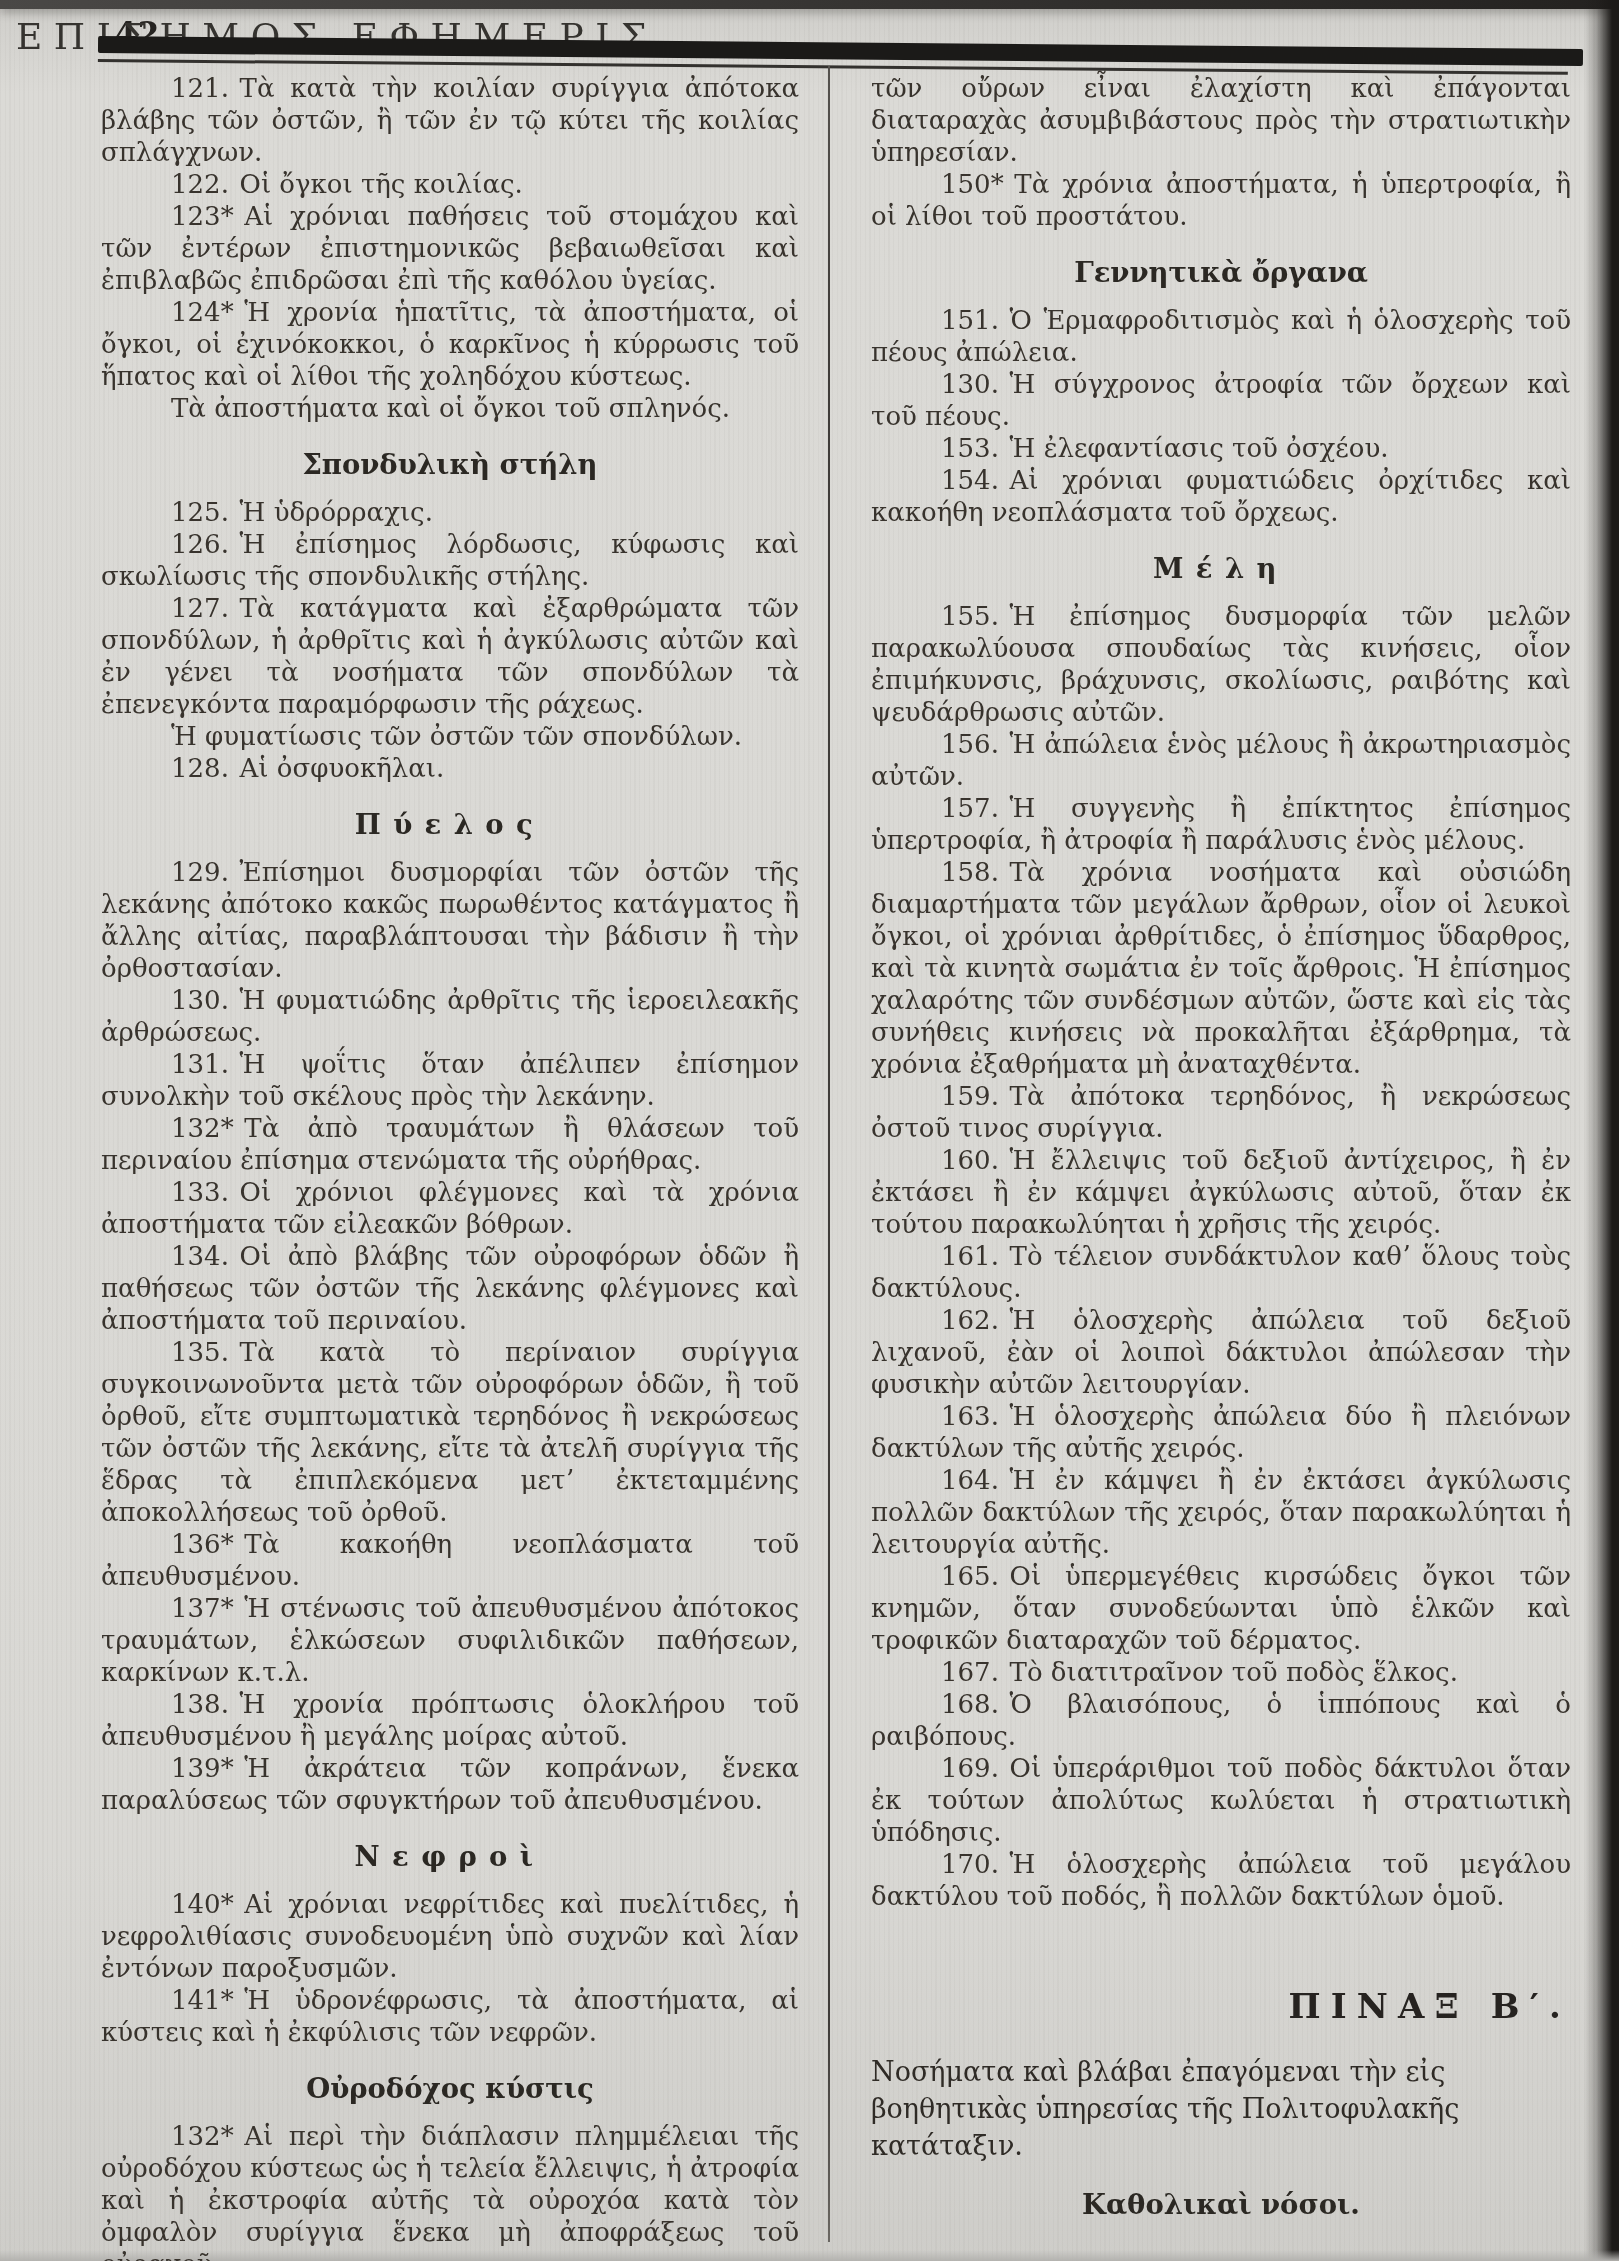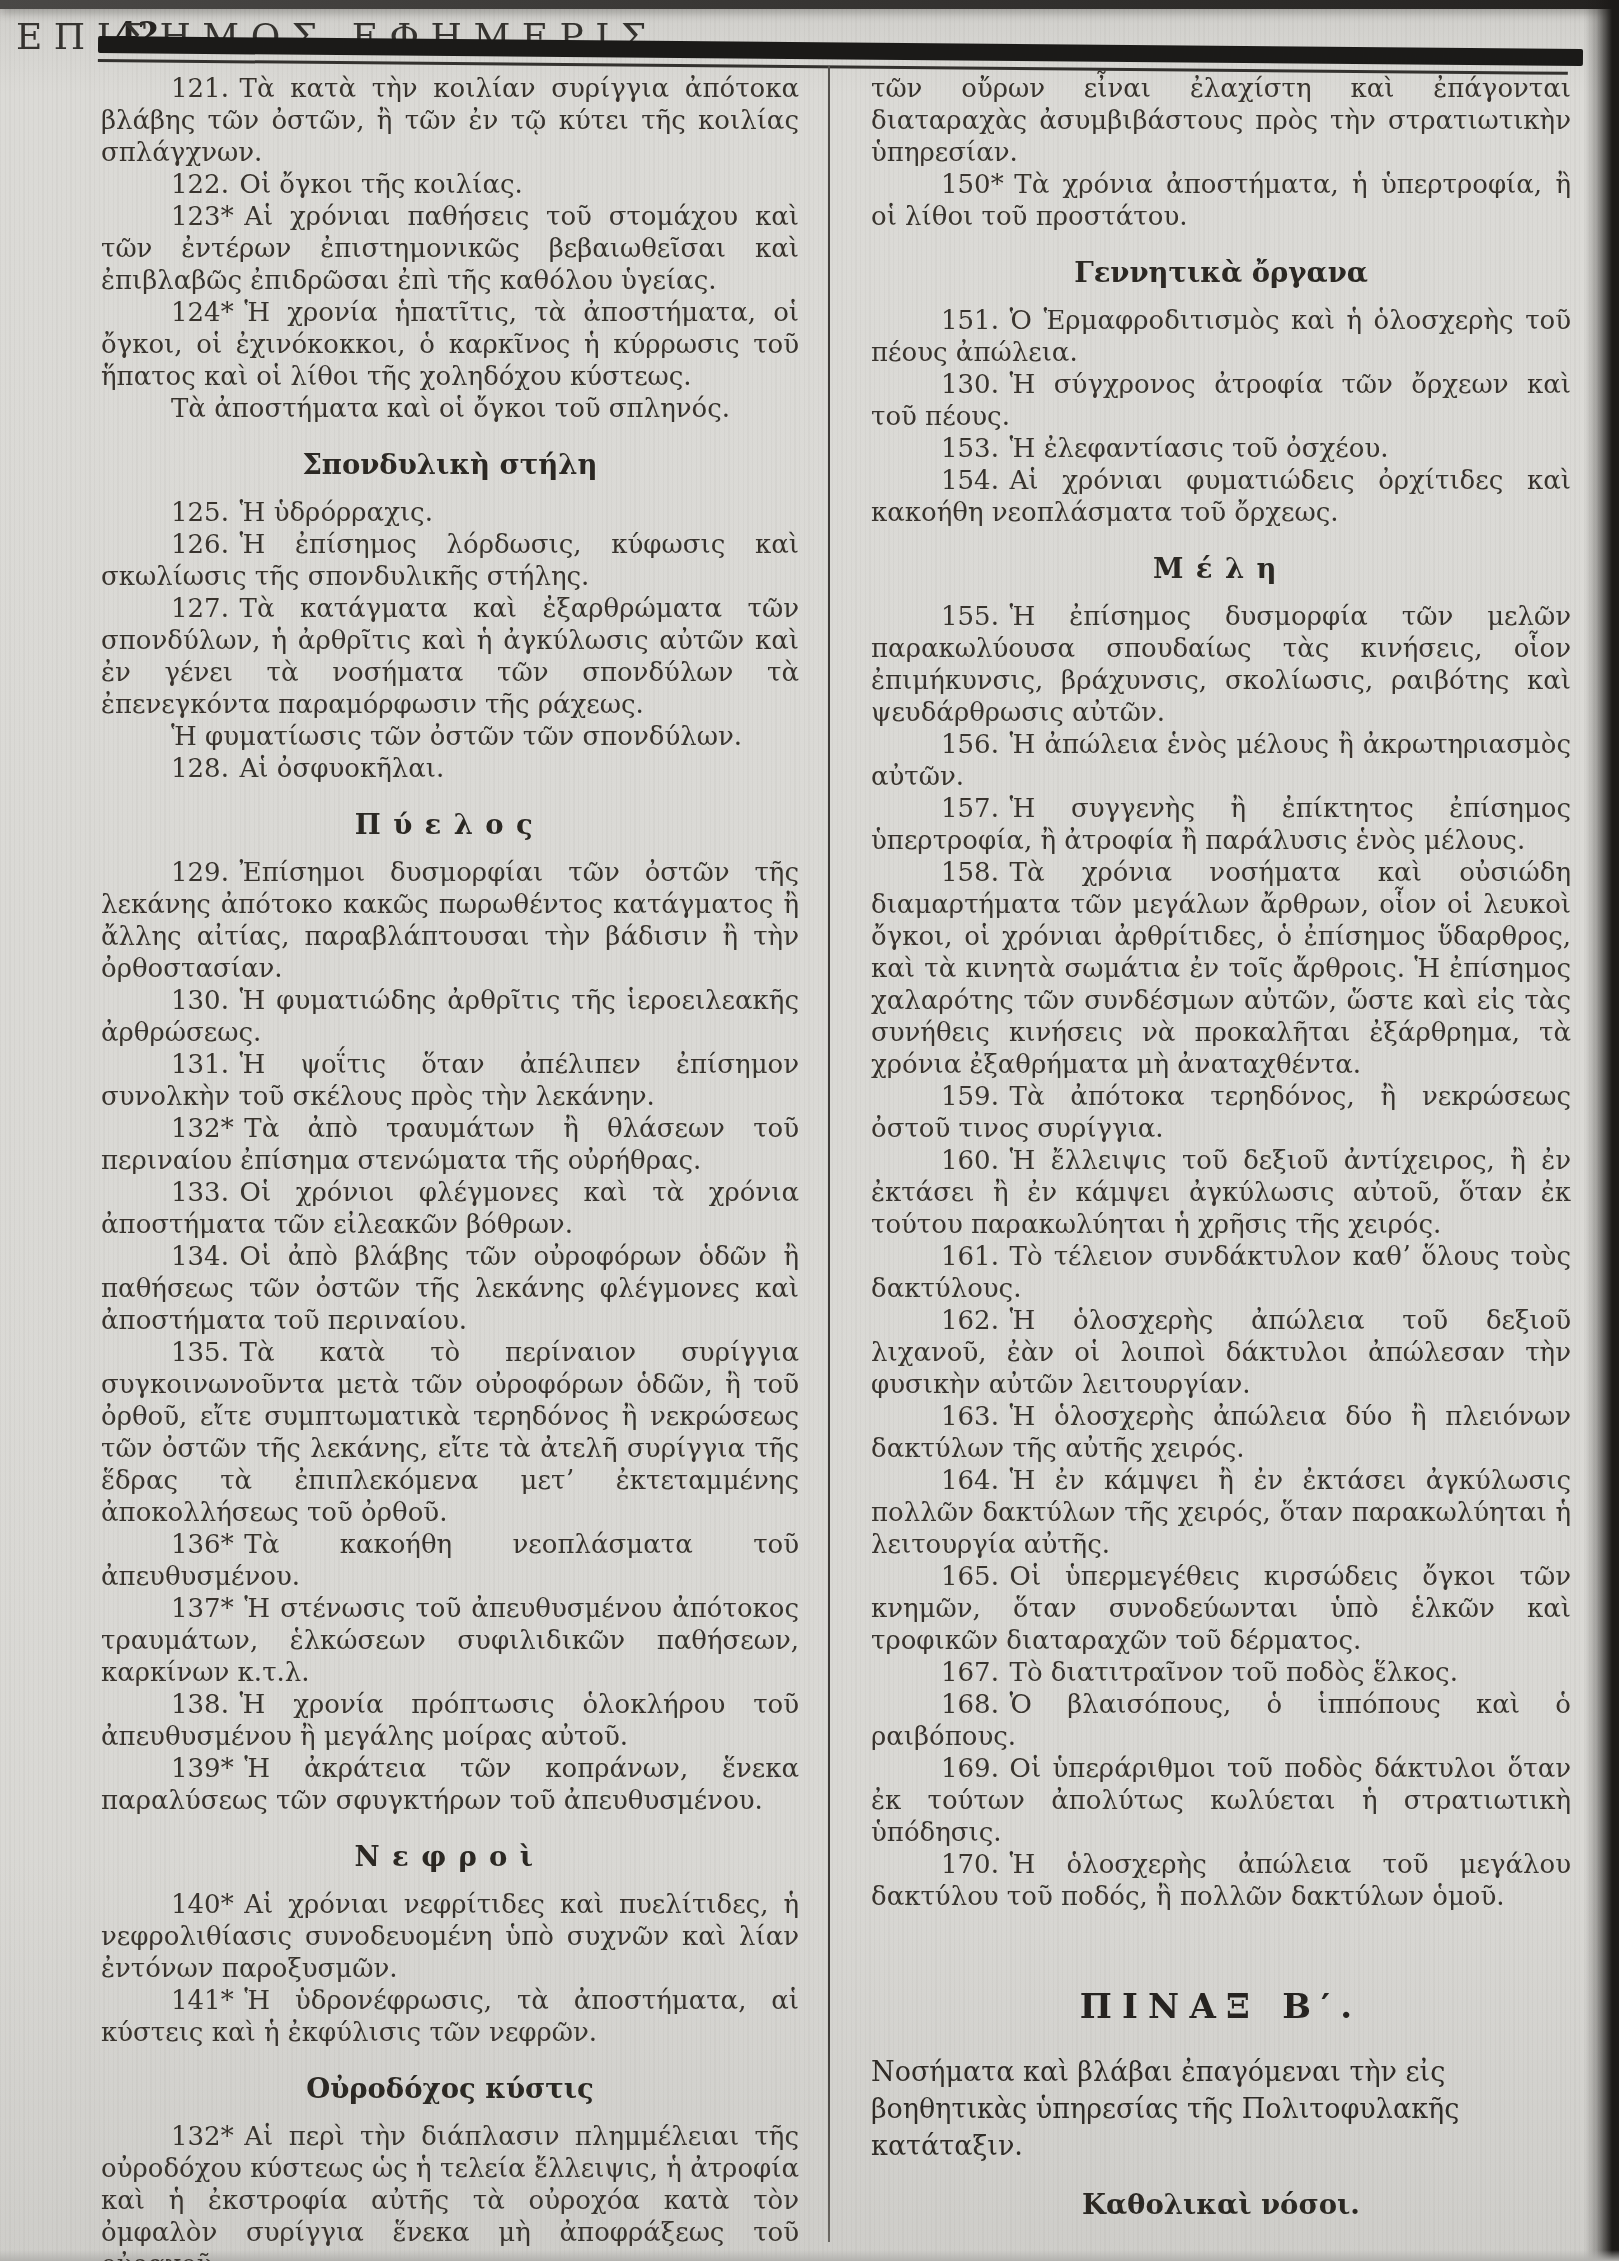--- a/index.html
+++ b/index.html
@@ -54,21 +54,21 @@
   .col-right{left:871px;width:700px;}
   .entry{margin:0;text-indent:70px;}
   .entry.cont{text-indent:0;}
   .entry .num{padding-right:10.7px;}
   h2.section{
     font-size:27.5px;font-weight:bold;text-align:center;
     margin:24px 0 16px;color:#2b2823;
   }
   h2.section.spaced{letter-spacing:0.45em;}
   h2.big{
-    font-size:34px;font-weight:bold;text-align:center;
+    font-size:34px;font-weight:bold;text-align:right;
     letter-spacing:0.3em;margin:78px 0 31px;color:#262320;
   }
   p.subtitle{
     font-size:27px;line-height:37px;text-align:left;text-indent:0;
     margin:0 0 19px;color:#2f2b26;
   }
 </style>
 </head>
 <body>
 

